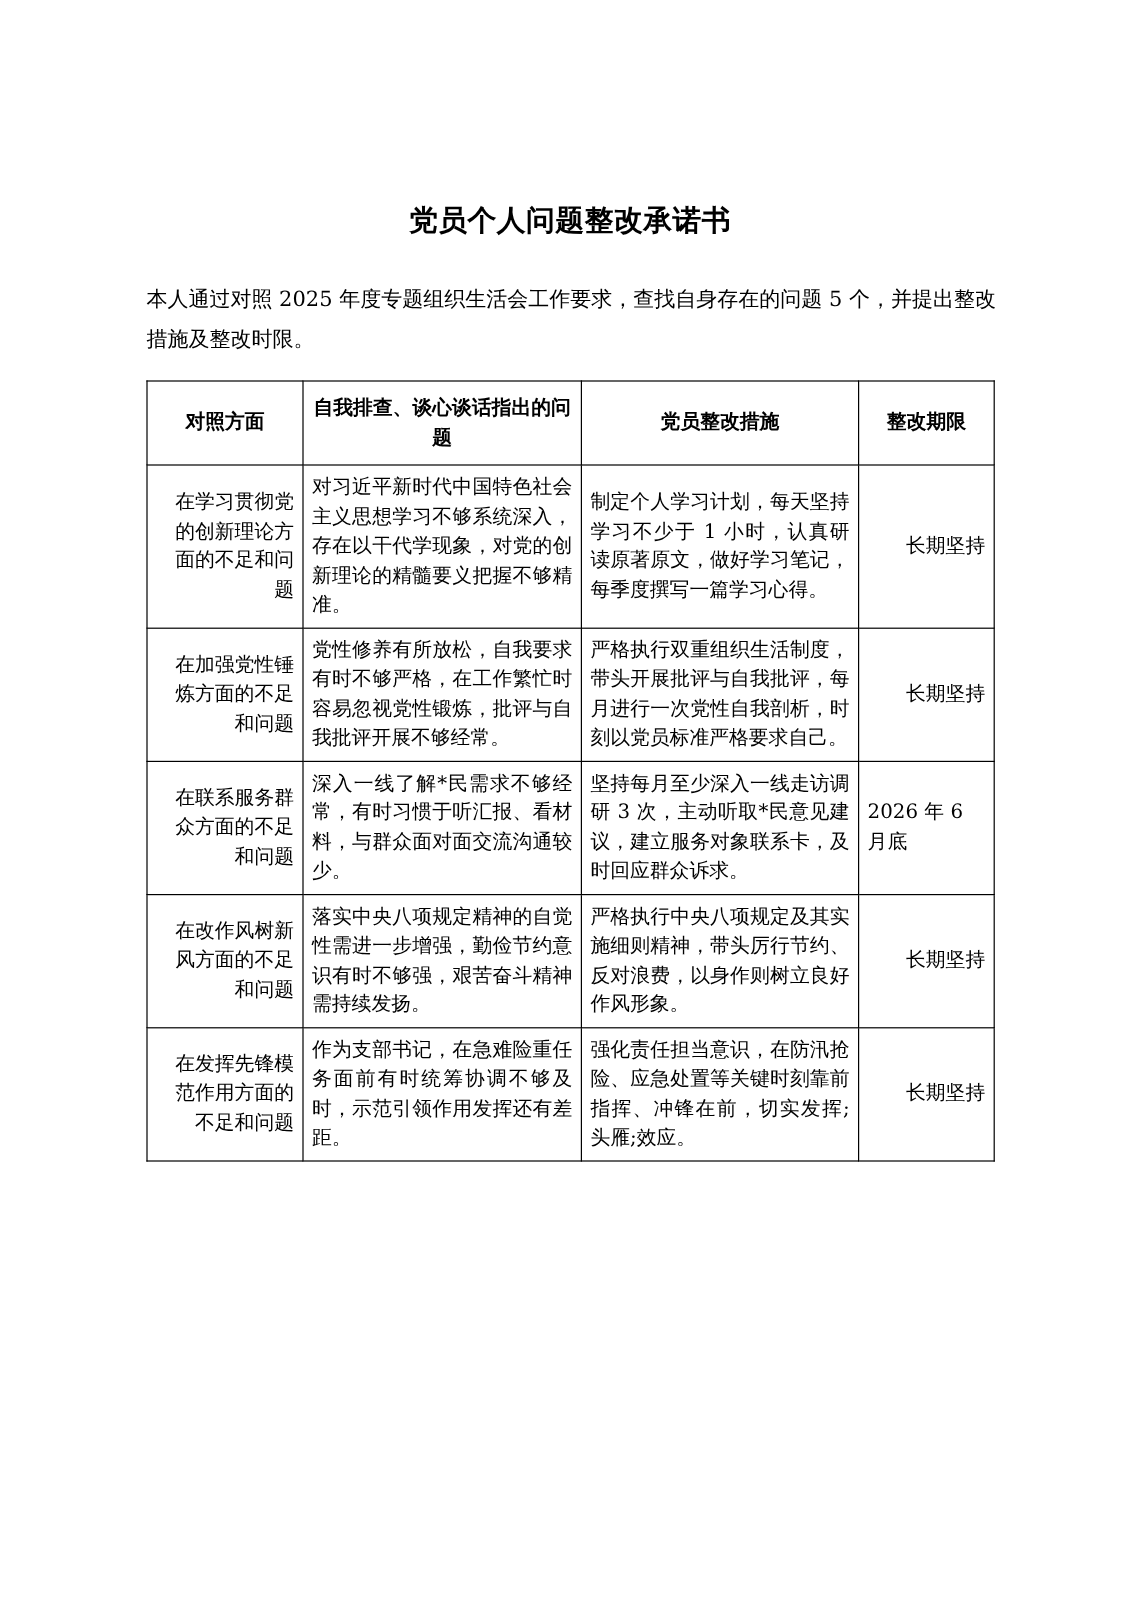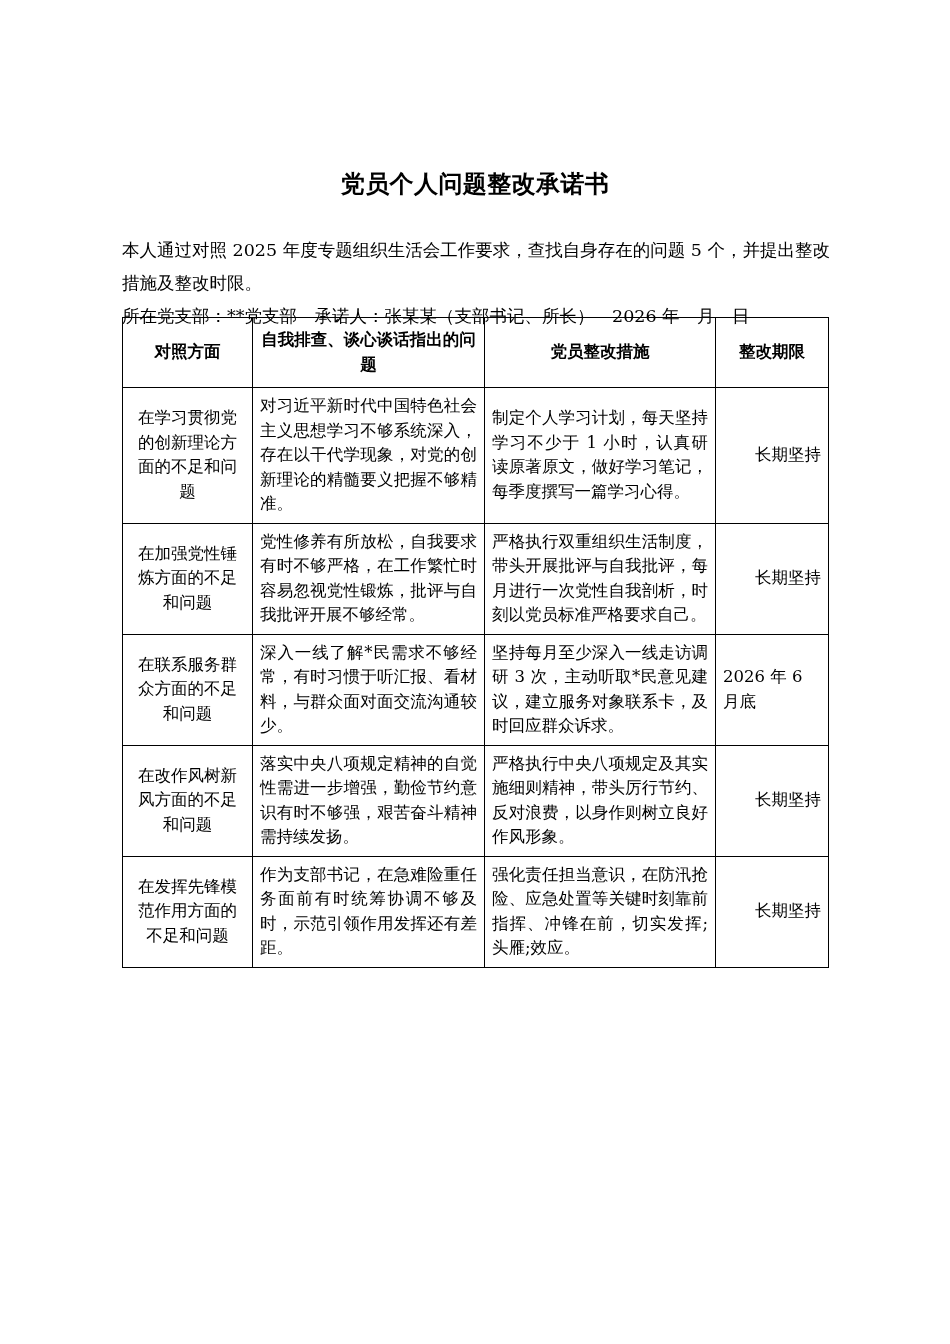--- a/index.html
+++ b/index.html
@@ -66,42 +66,41 @@
   .col-deadline { width: 113px; }
 
   thead td, .hdr-cell {
     text-align: center;
     font-weight: bold;
     font-size: 17.5px;
     line-height: 27px;
     height: 57px;
   }
   .cell-aspect {
-    text-align: center;
+    text-align: right;
   }
   .cell-text {
     text-align: justify;
     text-justify: inter-ideograph;
   }
   .cell-deadline {
     text-align: left;
     margin-left: 12px;
   }
   .nowrap-center { white-space: nowrap; text-align: right; }
 </style>
 </head>
 <body>
 
 <div class="page">
 
   <div class="doc-title">党员个人问题整改承诺书</div>
 
   <div class="para para-1">本人通过对照 2025 年度专题组织生活会工作要求，查找自身存在的问题 5 个，并提出整改措施及整改时限。</div>
 
-  <div class="para para-2">所在党支部：**党支部　承诺人：张某某（支部书记、所长）　2026 年　月　日</div>
 
   <table class="main-table">
     <colgroup>
       <col class="col-aspect">
       <col class="col-problem">
       <col class="col-measure">
       <col class="col-deadline">
     </colgroup>
     <thead>
       <tr>

